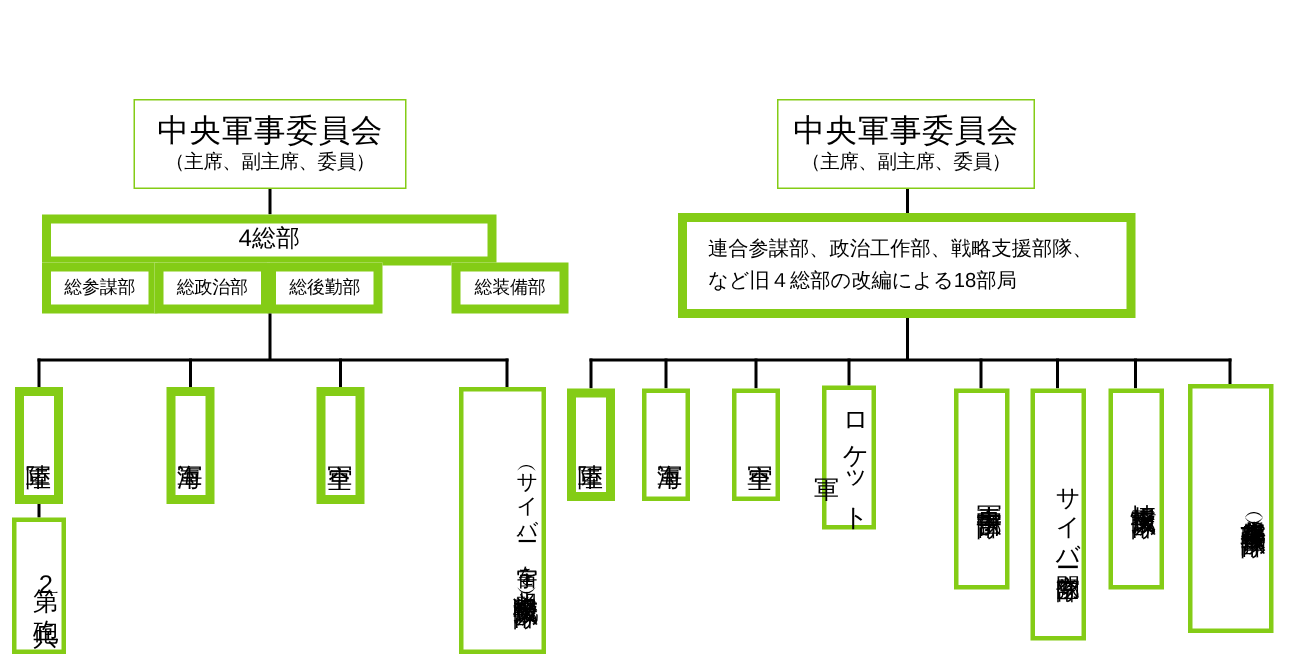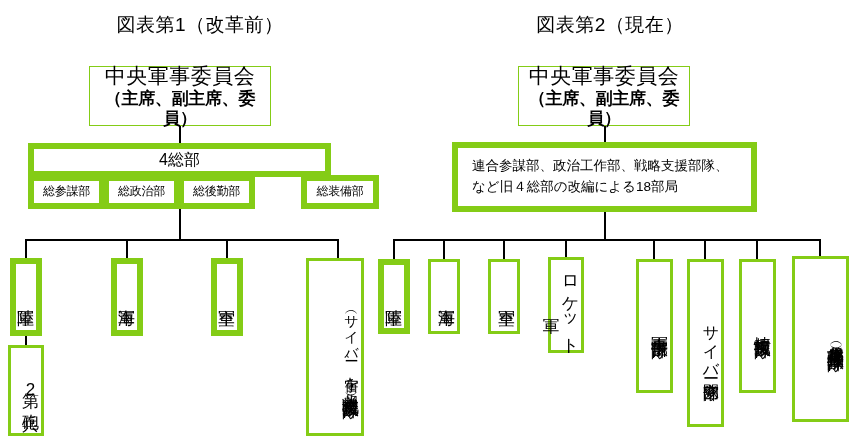--- a/index.html
+++ b/index.html
@@ -47,22 +47,22 @@
     justify-content: center;
     gap: 1px;
     padding: 2px 6px;
   }
   .cmc .l1 {
     font-size: 21px;
     font-weight: 500;
     letter-spacing: 0.5px;
   }
   .cmc .l2 {
-    font-size: 17px;
-    font-weight: 700;
+    font-size: 13px;
+    font-weight: 400;
     letter-spacing: -0.3px;
   }
 
   
   .sotobu-head {
     font-size: 16px;
     font-weight: 500;
   }
   .sotobu-cell {
     font-size: 12px;
@@ -118,21 +118,20 @@
     position: absolute;
     background: #000000;
     width: 2px;
   }
 </style>
 </head>
 <body>
 
 <div id="canvas">
 
-  <div class="title" style="left:60px; top:12px; width:280px;">図表第1（改革前）</div>
 
   <div class="box cmc thin" style="left:89px; top:66px; width:182px; height:60px;">
     <div class="l1">中央軍事委員会</div>
     <div class="l2">（主席、副主席、委員）</div>
   </div>
 
   <div class="vline" style="left:179px; top:126px; height:17px;"></div>
 
   <div class="box sotobu-head" style="left:28px; top:143px; width:303px; height:34px;">4総部</div>
 
@@ -158,21 +157,20 @@
 
   <div class="box vbox dual thick" style="left:306px; top:258px; width:58px; height:178px;">
     <div class="col annot">（サイバー、宇宙を担当）</div>
     <div class="col">戦略支援部隊</div>
   </div>
 
   <div class="vline" style="left:25px; top:336px; height:10px;"></div>
 
   <div class="box vbox thick" style="left:8px; top:345px; width:36px; height:91px;">第2砲兵</div>
 
-  <div class="title" style="left:505px; top:12px; width:210px;">図表第2（現在）</div>
 
   <div class="box cmc thin" style="left:518px; top:66px; width:172px; height:60px;">
     <div class="l1">中央軍事委員会</div>
     <div class="l2">（主席、副主席、委員）</div>
   </div>
 
   <div class="vline" style="left:604px; top:126px; height:17px;"></div>
 
   <div class="box paragraph" style="left:452px; top:142px; width:305px; height:70px;">
     <div>連合参謀部、政治工作部、戦略支援部隊、</div>

